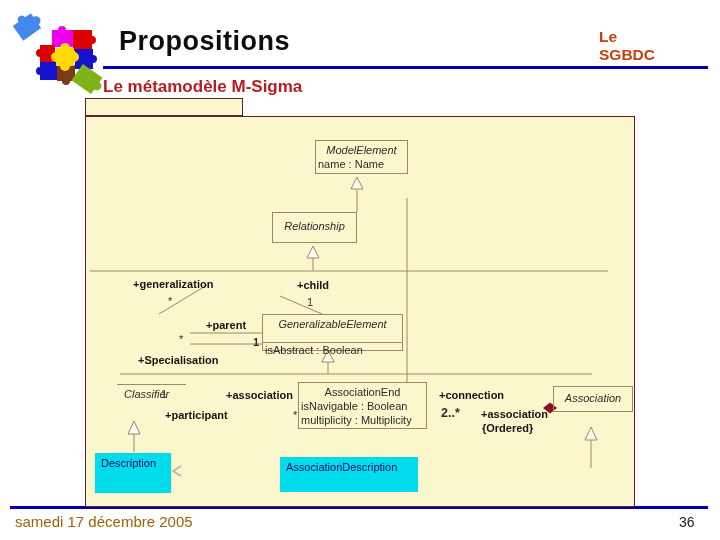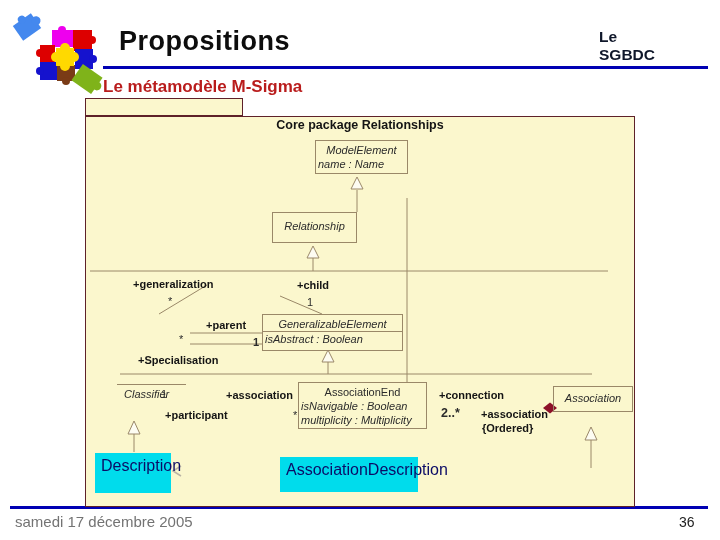--- a/index.html
+++ b/index.html
@@ -1,40 +1,40 @@
 <!DOCTYPE html>
 <html><head>
 <meta charset="utf-8">
 <style>
   html,body{margin:0;padding:0;}
   body{width:720px;height:540px;overflow:hidden;background:#fff;
        font-family:"Liberation Sans","DejaVu Sans",sans-serif;position:relative;}
   .abs{position:absolute;}
   .slide{position:absolute;left:0;top:0;width:571px;height:540px;background:#ffffff;}
   .title{position:absolute;left:119px;top:26px;font-size:27px;font-weight:bold;color:#0d0d0d;letter-spacing:.5px;}
-  .hright{position:absolute;left:599px;top:28px;font-size:15.5px;font-weight:bold;color:#0f172a;}
+  .hright{position:absolute;left:599px;top:28px;font-size:15.5px;font-weight:bold;color:#c2410c;}
   .toprule{position:absolute;left:103px;top:66px;width:605px;height:3px;background:#0000B3;}
   .subtitle{position:absolute;left:103px;top:77px;font-size:17px;font-weight:bold;color:#b91c1c;}
   .botrule{position:absolute;left:10px;top:506px;width:698px;height:3px;background:#0000B3;}
   .tab{position:absolute;left:85px;top:98px;width:158px;height:18px;background:#FBF7CD;border:1px solid #5E2129;box-sizing:border-box;}
   .dbox{position:absolute;left:85px;top:116px;width:550px;height:391px;background:#FBF7CD;border:1.5px solid #5E2129;box-sizing:border-box;}
   .dtitle{position:absolute;left:85px;top:118px;width:550px;text-align:center;font-size:12.5px;font-weight:bold;color:#141414;}
   .overlay{position:absolute;left:0;top:0;width:720px;height:540px;pointer-events:none;}
   
   .cls{position:absolute;border:1px solid #9A8868;box-sizing:border-box;color:#2b2b2b;font-size:11px;line-height:14px;}
   .cls .cn{text-align:center;padding-top:2px;}
-  .cls .cnsep{border-bottom:1px solid #9A8868;padding-bottom:0;}
-  .cls .ca{padding-left:2px;white-space:nowrap;font-style:italic;}
+  .cls .cnsep{border-bottom:1px solid #9A8868;padding-bottom:11px;}
+  .cls .ca{padding-left:2px;white-space:nowrap;}
   .it{font-style:italic;}
   .topline{position:absolute;border-top:1px solid #9A8868;color:#2b2b2b;font-size:11px;margin-left:19px;}
   .lb{position:absolute;font-size:11px;color:#141414;white-space:nowrap;}
   .b{font-weight:bold;}
   .mult{position:absolute;font-size:11px;color:#2b2b2b;white-space:nowrap;}
-  .hl{position:absolute;background:#00DCEC;color:#0b0b66;font-size:16px;box-sizing:border-box;padding:4px 0 0 6px;white-space:nowrap;}
-  .fdate{position:absolute;left:15px;top:513px;font-size:15px;color:#737373;}
+  .hl{position:absolute;background:#00DCEC;color:#0b0b66;font-size:11px;box-sizing:border-box;padding:4px 0 0 6px;white-space:nowrap;}
+  .fdate{position:absolute;left:15px;top:513px;font-size:15px;color:#a16207;}
   .fpage{position:absolute;left:679px;top:514px;font-size:14px;color:#1c1c1c;}
 </style>
 </head>
 <body>
 
 <div class="slide">
 
   <svg class="abs" style="left:5px;top:5px" width="102" height="98" viewBox="0 0 102 98">
     <g transform="translate(22,22) rotate(-35)">
       <rect x="-11" y="-9" width="22" height="18" fill="#4488EE"></rect>
@@ -68,21 +68,20 @@
 
   <div class="title">Propositions</div>
   <div class="hright">Le SGBDC</div>
   <div class="toprule"></div>
   <div class="subtitle">Le métamodèle M-Sigma</div>
 
   <div class="botrule"></div>
 
   <div class="tab"></div>
   <div class="dbox"></div>
-  <div class="dtitle">Core package Relationships</div>
 
   <svg class="overlay" viewBox="0 0 720 540">
     <g stroke="#9A8868" stroke-width="1" fill="none">
       <line x1="357" y1="190" x2="357" y2="212"></line>
       <line x1="313" y1="258" x2="313" y2="271"></line>
       <line x1="90" y1="271" x2="608" y2="271"></line>
       <line x1="407" y1="198" x2="407" y2="382"></line>
       <line x1="207" y1="285" x2="159" y2="314"></line>
       <line x1="280" y1="296" x2="322" y2="314"></line>
       <line x1="190" y1="333" x2="262" y2="333"></line>

